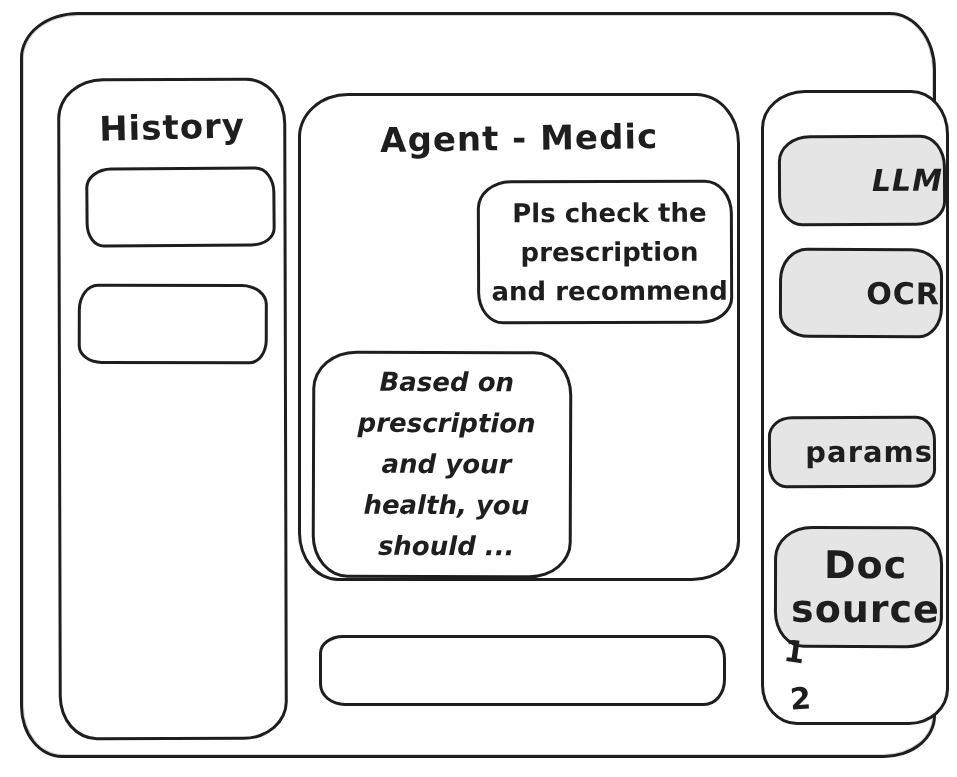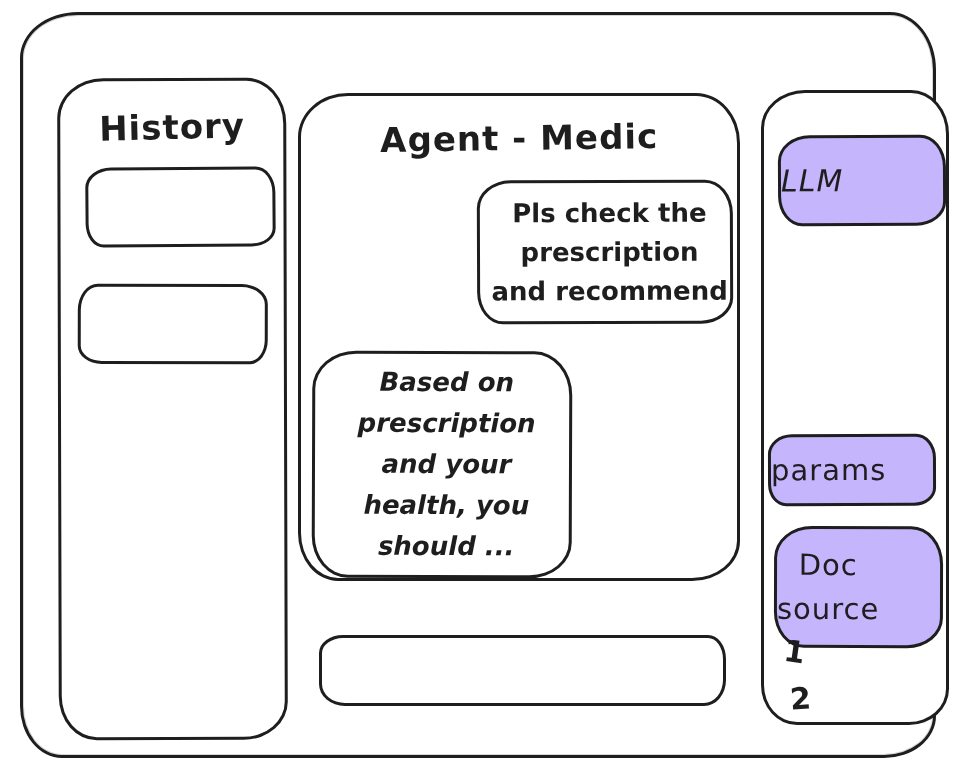--- a/index.html
+++ b/index.html
@@ -107,53 +107,52 @@
     color: #1e1e1e;
   }
   
   .tools-panel {
     left: 738px; top: 75px; width: 188px; height: 635px;
     border-radius: 44px 38px 40px 36px / 38px 44px 36px 40px;
   }
   .tool-button {
     position: absolute;
     border: 3px solid #1e1e1e;
-    background: #c4b5fd;
+    background: #e5e5e5;
     display: flex;
     align-items: center;
-    justify-content: flex-start;
+    justify-content: flex-end;
     text-align: center;
     font-size: 30px;
-    font-weight: 400;
+    font-weight: 700;
     letter-spacing: 1px;
     cursor: pointer;
     white-space: pre-line;
   }
   .tool-llm {
     left: 14px; top: 42px; width: 168px; height: 91px;
     border-radius: 32px 26px 30px 24px / 26px 32px 24px 30px;
     transform: rotate(-0.3deg);
     font-style: italic;
   }
   .tool-ocr {
     left: 15px; top: 155px; width: 164px; height: 90px;
     border-radius: 28px 32px 24px 30px / 32px 28px 30px 24px;
     transform: rotate(0.2deg);
   }
   .tool-params {
     left: 4px; top: 323px; width: 168px; height: 72px;
     border-radius: 24px 20px 22px 18px / 20px 24px 18px 22px;
     font-size: 29px;
     transform: rotate(-0.2deg);
-    margin-top: 18px;
   }
   .tool-doc-source {
     left: 10px; top: 433px; width: 169px; height: 122px;
     border-radius: 38px 32px 36px 30px / 32px 38px 30px 36px;
-    font-size: 29px;
+    font-size: 38px;
     line-height: 44px;
     transform: rotate(0.15deg);
   }
   .doc-source-num {
     position: absolute;
     font-size: 30px;
     font-weight: 600;
     cursor: pointer;
   }
   .doc-source-num-1 { left: 20px; top: 541px; transform: rotate(8deg); }
@@ -187,20 +186,23 @@
 should ...</span>
     </div>
 
     <input class="chat-input" type="text" value="" style="">
   </div>
 
   <div class="sketch tools-panel">
     <div class="tool-button tool-llm">
       <span>LLM</span>
     </div>
+    <div class="tool-button tool-ocr">
+      <span>OCR</span>
+    </div>
     <div class="tool-button tool-params">
       <span>params</span>
     </div>
     <div class="tool-button tool-doc-source">
       <span>Doc
 source</span>
     </div>
     <span class="doc-source-num doc-source-num-1">1</span>
     <span class="doc-source-num doc-source-num-2">2</span>
   </div>

